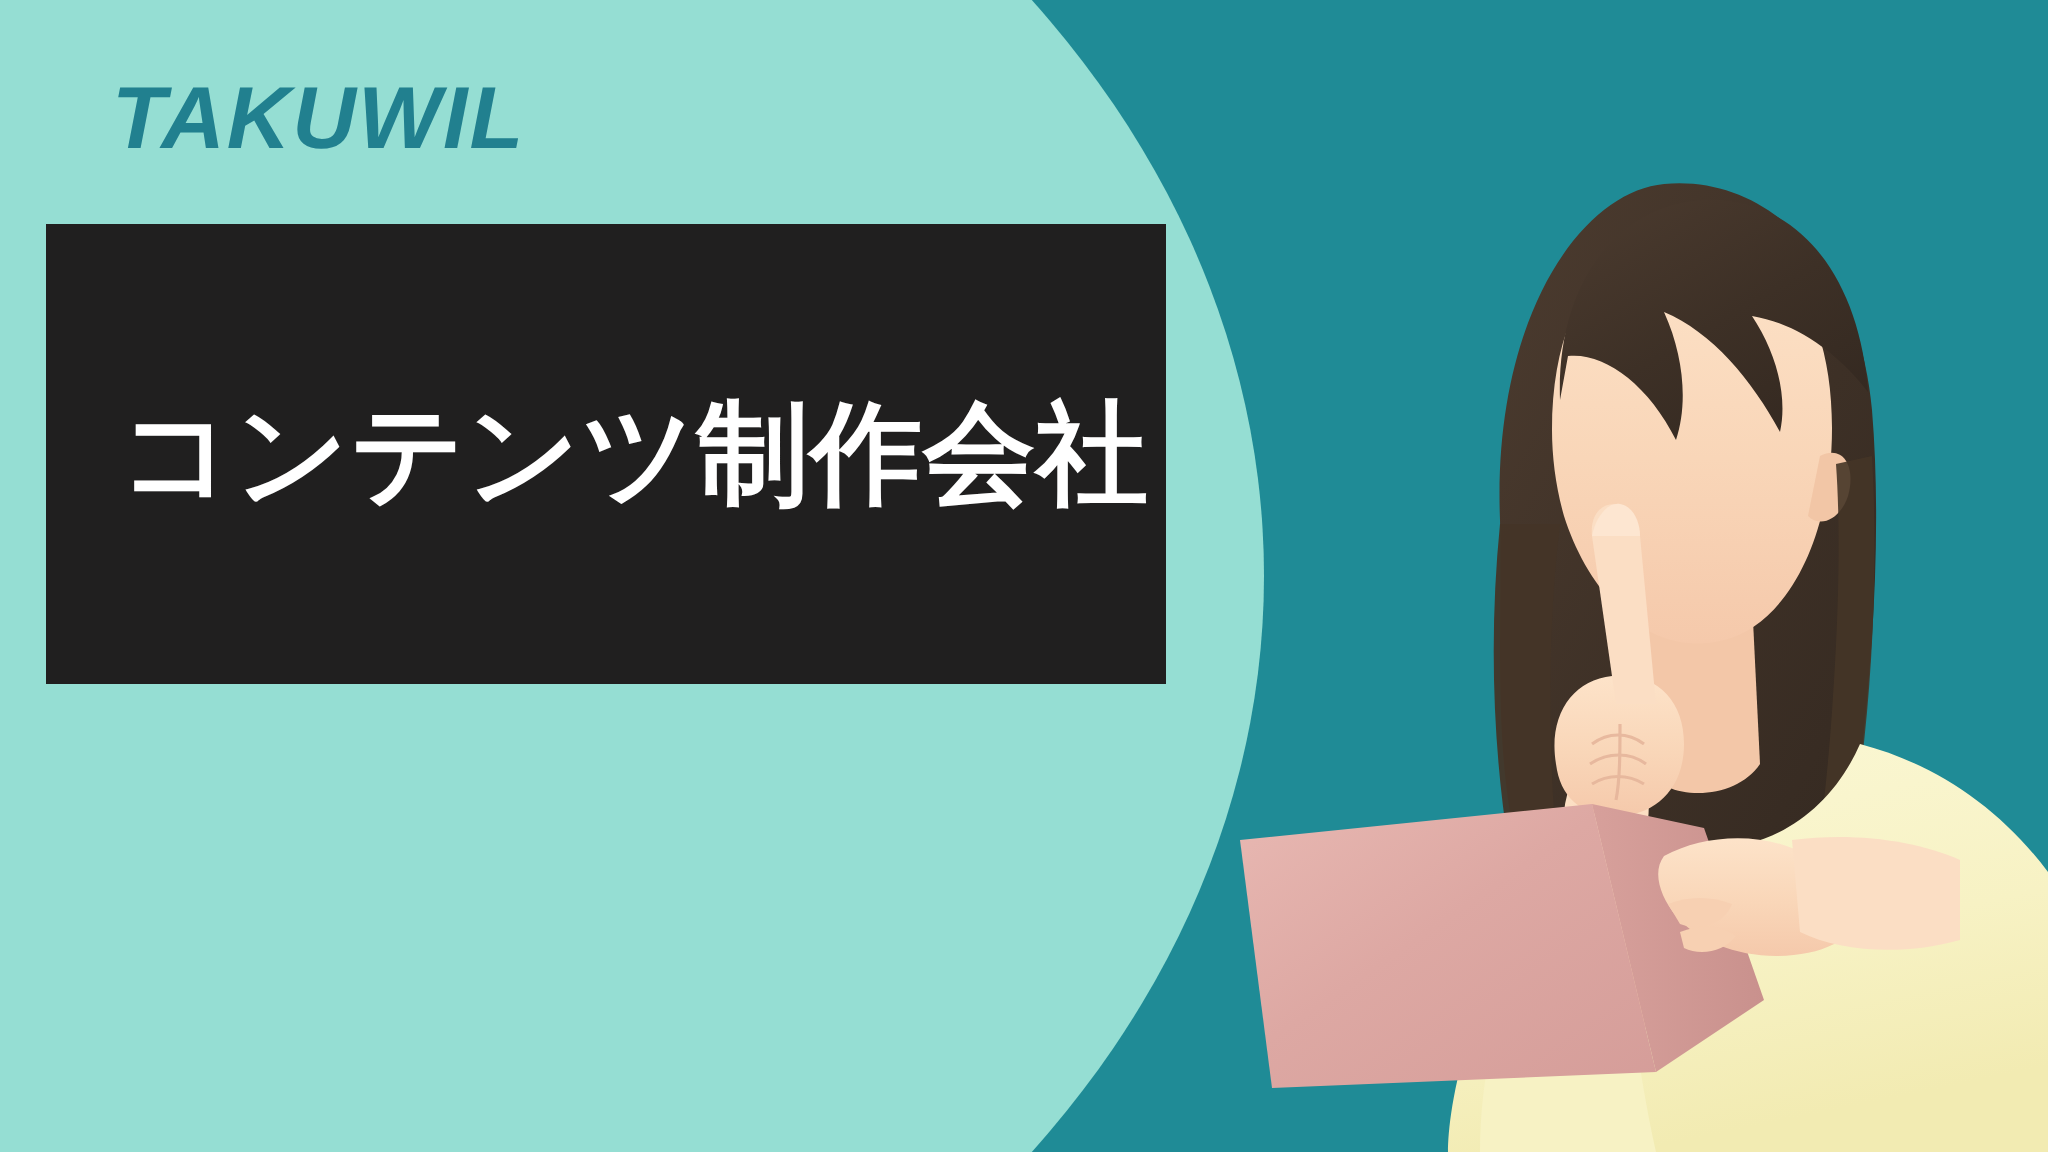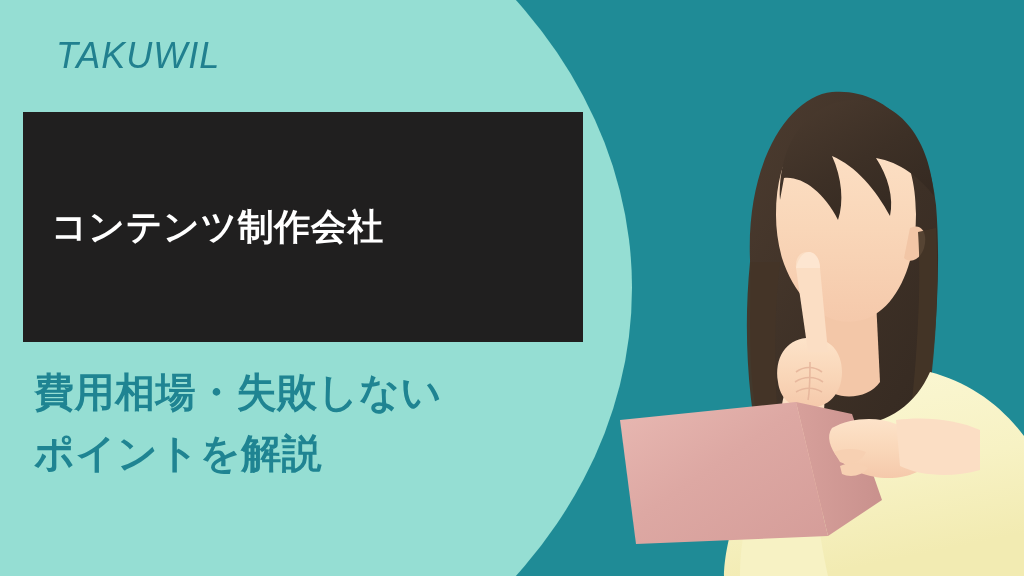--- a/index.html
+++ b/index.html
@@ -33,24 +33,24 @@
     height: 1000px;
     border-radius: 50%;
     background: #95ded3;
   }
 
   
   .logo {
     position: absolute;
     left: 56px;
     top: 38px;
-    font-size: 36px;
+    font-size: 44px;
     line-height: 1;
     font-style: italic;
-    font-weight: 400;
+    font-weight: 700;
     letter-spacing: 1px;
     color: #21808f;
     white-space: nowrap;
   }
 
   
   .title-plate {
     position: absolute;
     left: 23px;
     top: 112px;
@@ -58,25 +58,26 @@
     height: 230px;
     background: #201f1f;
     display: flex;
     flex-direction: column;
     justify-content: center;
     box-sizing: border-box;
     padding: 0 0 0 28px;
   }
   .title-line {
     color: #ffffff;
-    font-size: 36px;
+    font-size: 56px;
     line-height: 1.32;
     font-weight: 700;
     letter-spacing: 0.5px;
     white-space: nowrap;
+    text-align: center;
   }
 
   
   .subtitle {
     position: absolute;
     left: 34px;
     top: 362px;
     color: #1f8492;
     font-size: 40px;
     line-height: 1.52;
@@ -193,18 +194,14 @@
     <path d="M296 420 C326 416 358 420 380 430 L380 470
              C352 478 320 476 300 466 Z" fill="#fbdec4"></path>
   </svg>
 
   <div class="logo">TAKUWIL</div>
 
   <div class="title-plate">
     <div class="title-line">コンテンツ制作会社</div>
   </div>
 
-  <div class="subtitle">
-    <div class="subtitle-line">費用相場・失敗しない</div>
-    <div class="subtitle-line">ポイントを解説</div>
-  </div>
 
 </div>
 
 </body></html>

